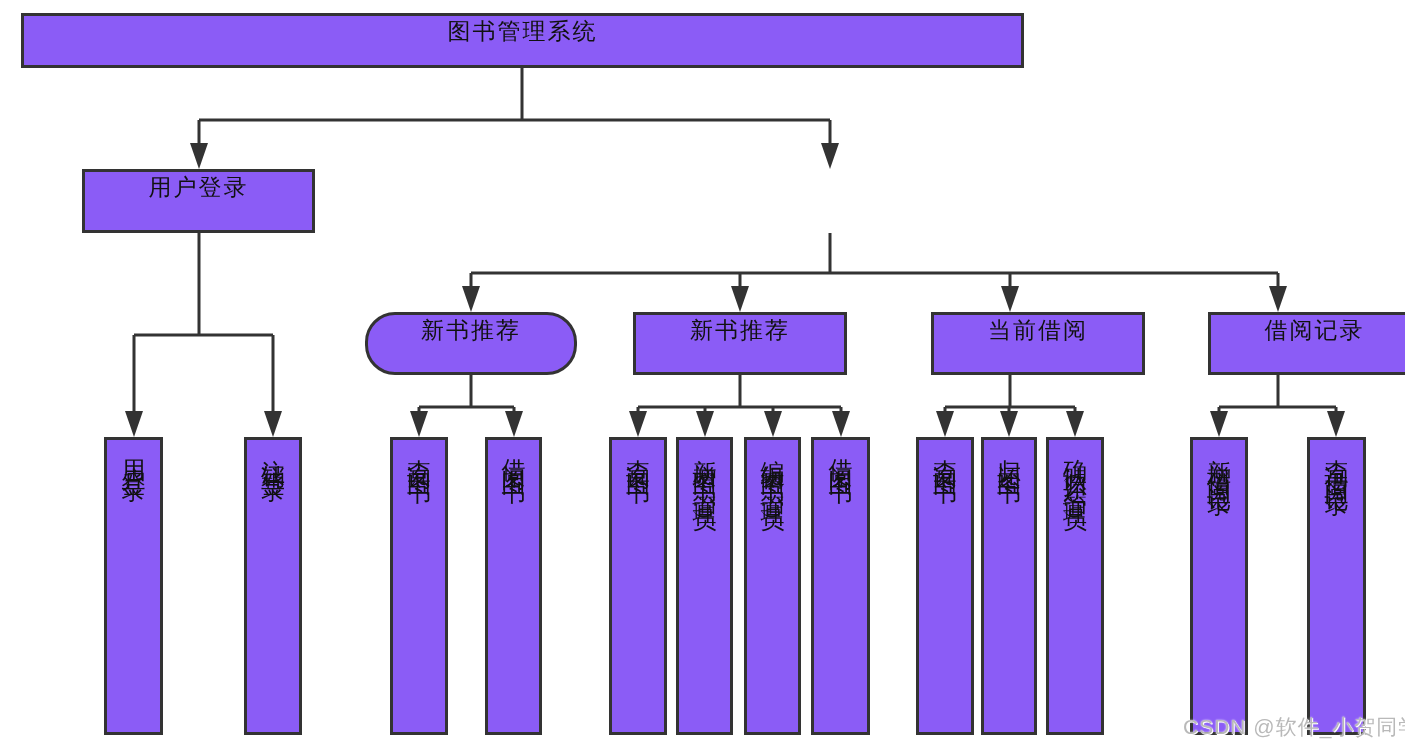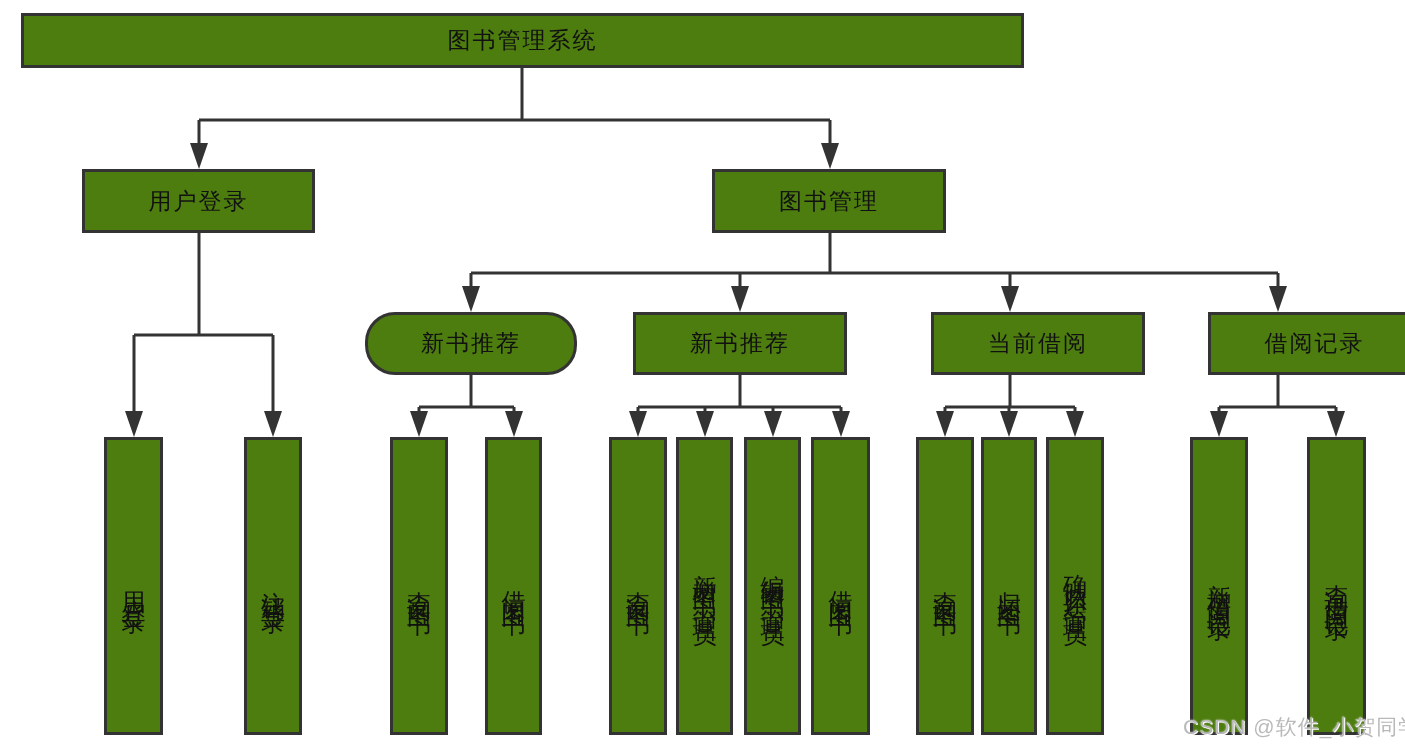--- a/index.html
+++ b/index.html
@@ -13,23 +13,23 @@
   }
   svg.connectors {
     position: absolute;
     left: 0; top: 0;
     width: 1405px; height: 747px;
   }
   .box {
     position: absolute;
     box-sizing: border-box;
     border: 3px solid #333333;
-    background: #4d7c0f;
+    background: #8b5cf6;
     display: flex;
-    align-items: center;
+    align-items: flex-start;
     justify-content: center;
     color: #111111;
   }
   .box.h { font-size: 23px; letter-spacing: 2px; }
   .box.vert span {
     writing-mode: vertical-rl;
     text-orientation: mixed;
     font-size: 24px;
     letter-spacing: 7px;
     line-height: 1;
@@ -91,23 +91,20 @@
     </g>
   </svg>
 
   <div class="box h" style="left:21px; top:13px; width:1003px; height:55px;">
     <span>图书管理系统</span>
   </div>
 
   <div class="box h" style="left:82px; top:169px; width:233px; height:64px;">
     <span>用户登录</span>
   </div>
-  <div class="box h" style="left:712px; top:169px; width:234px; height:64px;">
-    <span>图书管理</span>
-  </div>
 
   <div class="box h" style="left:365px; top:312px; width:212px; height:63px;border-radius:30px;">
     <span>新书推荐</span>
   </div>
   <div class="box h" style="left:633px; top:312px; width:214px; height:63px;">
     <span>新书推荐</span>
   </div>
   <div class="box h" style="left:903px; top:312px; width:214px; height:63px;margin-left:28px;">
     <span>当前借阅</span>
   </div>

